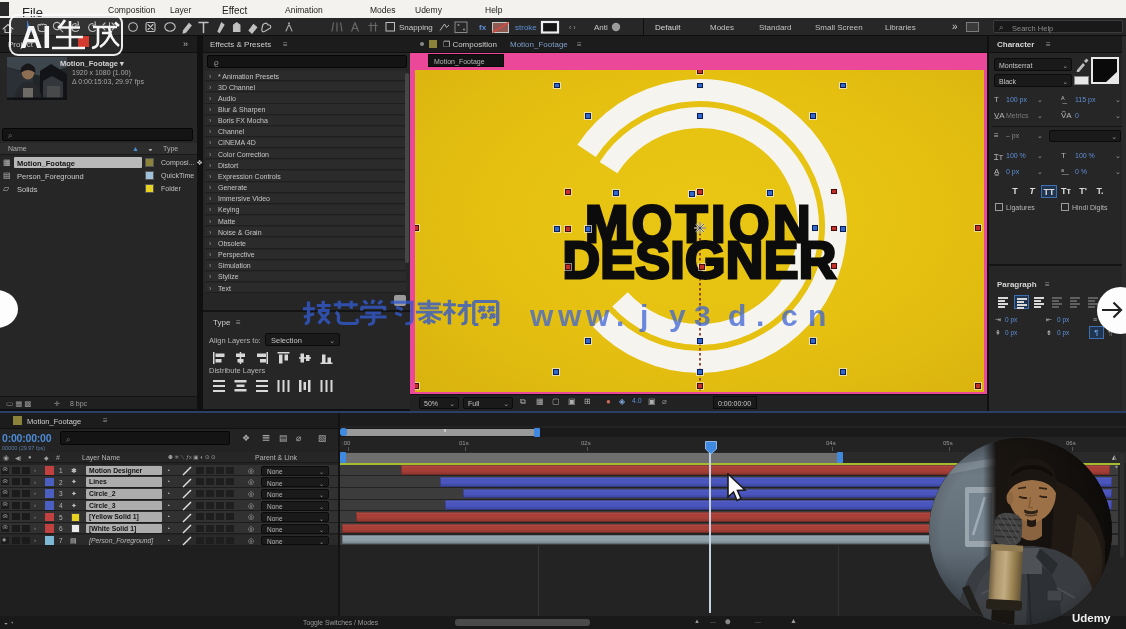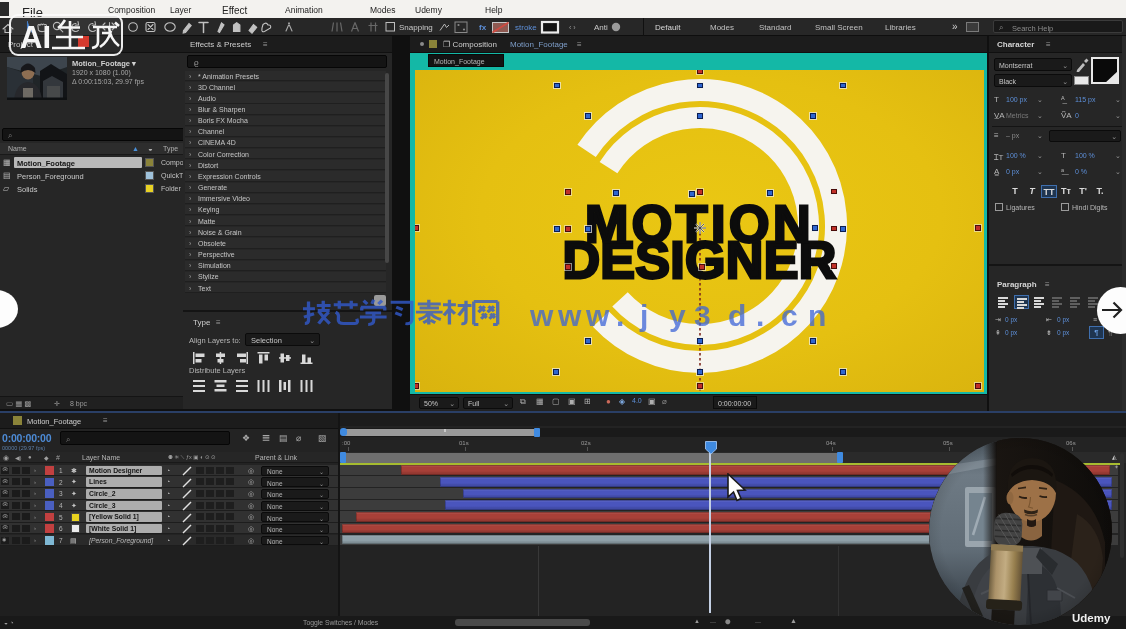--- a/index.html
+++ b/index.html
@@ -94,21 +94,21 @@
 <path d="M0 10 l26 9 v24 h-26 z" fill="#2a3036"></path>
 <path d="M33 14 l11 -7 16 10 v26 h-27 z" fill="#121417"></path>
 <path d="M36 24 l9 -5 11 6 v18 h-20 z" fill="#33373c"></path>
 <rect x="40" y="29" width="13" height="14" fill="#47494a"></rect>
 <ellipse cx="21" cy="15" rx="6.5" ry="7.5" fill="#8d6e52"></ellipse>
 <path d="M14 11 q7 -9 14 0 l.5 5 q-7.5 -6 -15 0 z" fill="#17171a"></path>
 <path d="M7 43 q2 -17 14 -18 q12 1 14 18 z" fill="#27282c"></path>
 <rect x="16" y="31" width="10" height="12" fill="#6e6a64"></rect>
 <rect x="0" y="40.5" width="60" height="2.5" fill="#0e1012"></rect>
 </svg>
-      <span class="a" style="left:72px;top:23px;font-size:7.5px;color:#d2d2d2;white-space:nowrap;font-weight:bold;">Motion_Footage ▾</span>
+      <span class="a" style="left:60px;top:23px;font-size:7.5px;color:#d2d2d2;white-space:nowrap;font-weight:bold;">Motion_Footage ▾</span>
       <span class="a" style="left:72px;top:33px;font-size:7px;color:#a8a8a8;white-space:nowrap;">1920 x 1080 (1.00)</span>
       <span class="a" style="left:72px;top:42px;font-size:7px;color:#a8a8a8;white-space:nowrap;">Δ 0:00:15:03, 29.97 fps</span>
       <div class="sbox" style="left:2px;top:92px;width:191px;height:13px;">
         <span class="a" style="left:5px;top:2px;font-size:8px;color:#8a8a8a;white-space:nowrap;">⌕</span>
       </div>
       <div class="a" style="left:0;top:107px;width:197px;height:12px;background:#2d2d2d;border-bottom:1px solid #191919;">
         <span class="a" style="left:8px;top:2px;font-size:7px;color:#b0b0b0;white-space:nowrap;">Name</span>
         <span class="a" style="left:132px;top:2px;font-size:7px;color:#4a90d9;white-space:nowrap;">▲</span>
         <span class="a" style="left:148px;top:1px;font-size:8px;color:#b0b0b0;white-space:nowrap;">◒</span>
         <span class="a" style="left:163px;top:2px;font-size:7px;color:#b0b0b0;white-space:nowrap;">Type</span>
@@ -131,21 +131,21 @@
         <span class="a" style="left:17px;top:2.5px;font-size:7.5px;color:#cacaca;white-space:nowrap;">Solids</span>
         <div class="a" style="left:145px;top:2px;width:9px;height:9px;background:#e8d224;border:1px solid #555;"></div>
         <span class="a" style="left:161px;top:2.5px;font-size:7px;color:#c2c2c2;white-space:nowrap;">Folder</span>
       </div>
       <div class="a" style="left:0;top:360px;width:197px;height:13px;background:#202020;border-top:1px solid #141414;">
         <span class="a" style="left:6px;top:2px;font-size:7.5px;color:#9a9a9a;white-space:nowrap;">▭ ▦ ▩</span>
         <span class="a" style="left:54px;top:2.5px;font-size:7px;color:#9a9a9a;white-space:nowrap;">✛</span>
         <span class="a" style="left:70px;top:2.5px;font-size:7px;color:#9a9a9a;white-space:nowrap;">8 bpc</span>
       </div>
     </div>
-<div class="pnl" style="left:183px;top:36px;width:209px;height:373px;">
+<div class="pnl" style="left:203px;top:36px;width:209px;height:373px;">
       <div class="tabbar">
         <span class="a" style="left:7px;top:4px;font-size:8px;color:#cecece;white-space:nowrap;">Effects &amp; Presets</span>
         <span class="a" style="left:80px;top:4px;font-size:8px;color:#9a9a9a;white-space:nowrap;">≡</span>
       </div>
       <div class="sbox" style="left:4px;top:19px;width:200px;height:13px;">
         <span class="a" style="left:6px;top:2px;font-size:8px;color:#9a9a9a;white-space:nowrap;">ϱ</span>
       </div>
       <div class="a" style="left:2px;top:35.0px;width:201px;height:10.2px;background:#2b2b2b;border-bottom:1px solid #1f1f1f;">
         <span class="a" style="left:4px;top:1.5px;font-size:7px;color:#9a9a9a;white-space:nowrap;">›</span>
         <span class="a" style="left:13px;top:1.5px;font-size:7px;color:#c6c6c6;white-space:nowrap;">* Animation Presets</span>
@@ -296,21 +296,21 @@
             <rect x="10" y="1" width="2.5" height="12"></rect>
           </g>
           <g transform="translate(107.5,0)" fill="#d8d8d8">
             <rect x="1" y="1" width="2" height="12"></rect>
             <rect x="6" y="1" width="2" height="12"></rect>
             <rect x="11" y="1" width="2" height="12"></rect>
           </g>
         </svg>
       </div>
     </div>
-<div class="pnl" style="left:410px;top:36px;width:577px;height:375px;background:#14b8a6;">
+<div class="pnl" style="left:410px;top:36px;width:577px;height:375px;background:#ec4899;">
       <div class="tabbar">
         <span class="a" style="left:10px;top:6px;width:4px;height:4px;background:#8a8a8a;border-radius:50%;"></span>
         <div class="a" style="left:19px;top:4px;width:8px;height:8px;background:#8a8339;"></div>
         <span class="a" style="left:33px;top:4px;font-size:8px;color:#cecece;white-space:nowrap;">❐ Composition</span>
         <span class="a" style="left:100px;top:4px;font-size:8px;color:#7e9ec9;white-space:nowrap;">Motion_Footage</span>
         <span class="a" style="left:167px;top:4px;font-size:8px;color:#9a9a9a;white-space:nowrap;">≡</span>
       </div>
       <div class="a" style="left:18px;top:18px;width:76px;height:13px;background:#131313;border:1px solid #090909;">
         <span class="a" style="left:5px;top:2.5px;font-size:7px;color:#b8b8b8;white-space:nowrap;">Motion_Footage</span>
       </div>

